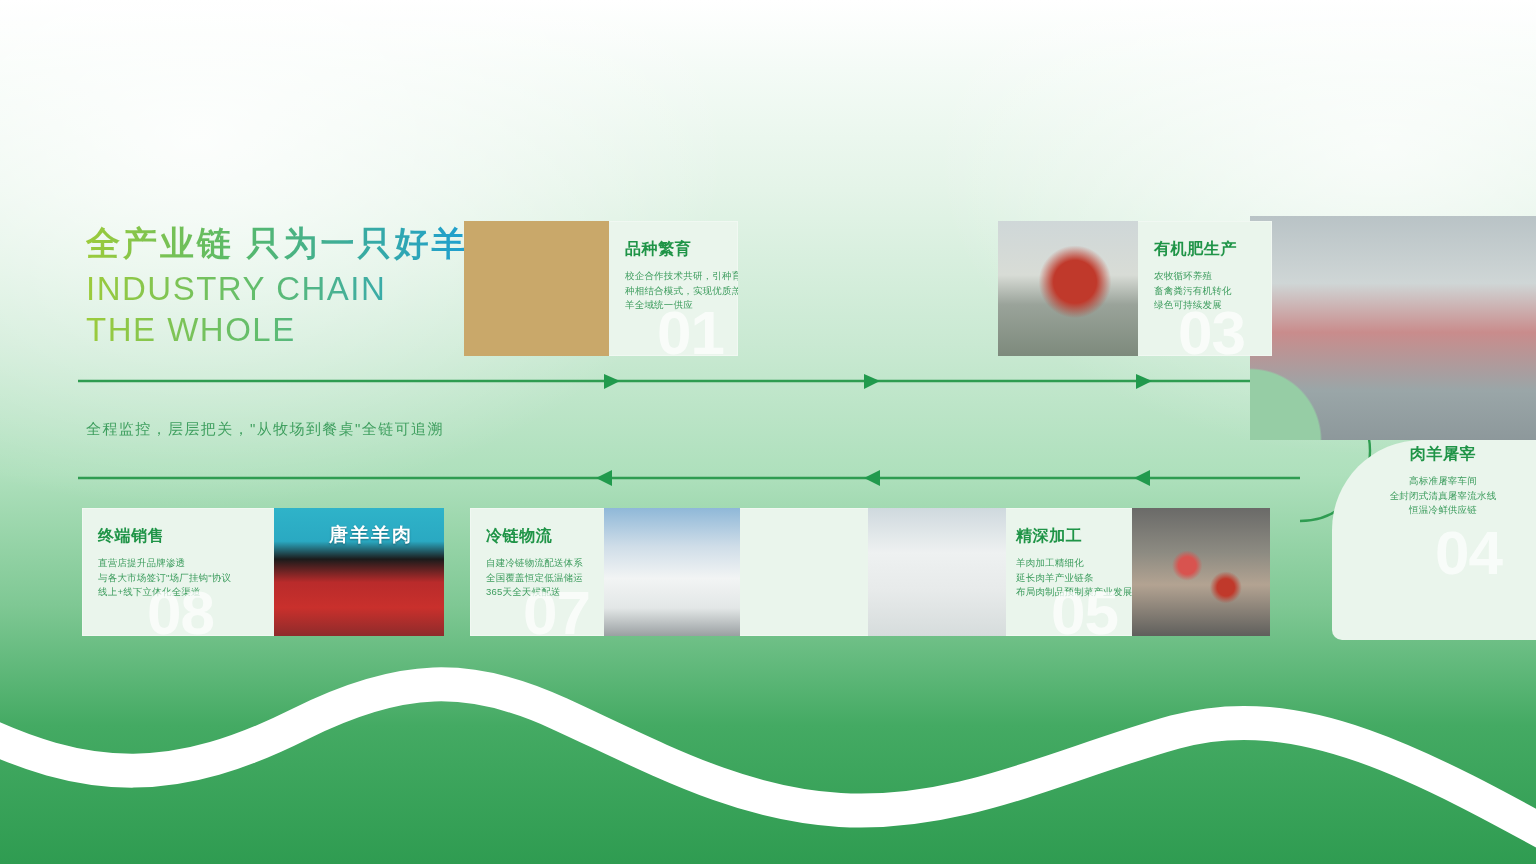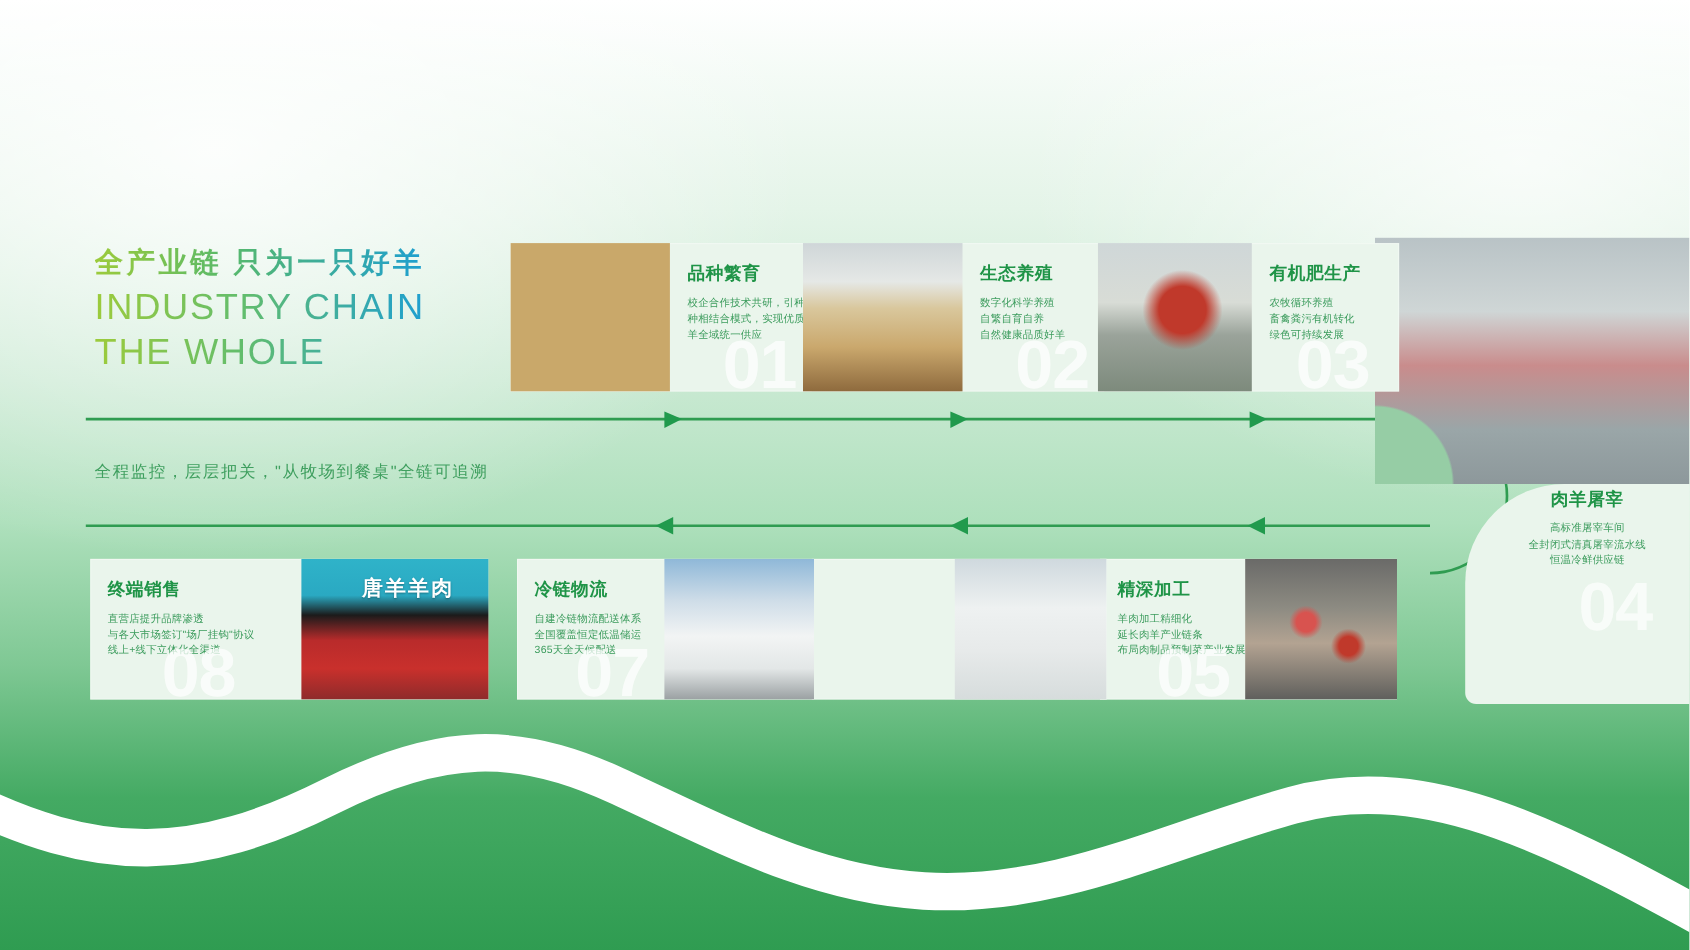--- a/index.html
+++ b/index.html
@@ -21,21 +21,21 @@
   }
   .bg-soft-right{
     position:absolute;right:-150px;top:-60px;width:760px;height:520px;
     background:radial-gradient(ellipse at 60% 40%, rgba(255,255,255,.7) 0%, rgba(255,255,255,0) 70%);
   }
   .wave-wrap{position:absolute;left:0;bottom:0;width:1536px;height:250px;}
 
   
   .title-block{position:absolute;left:86px;top:222px;}
   .title-cn{
-    font-size:26px;font-weight:700;letter-spacing:3px;line-height:1.25;
+    font-size:34px;font-weight:700;letter-spacing:3px;line-height:1.25;
     background:linear-gradient(90deg,#9ccb3b 0%,#58b96a 40%,#1e9fd0 100%);
     -webkit-background-clip:text;background-clip:text;color:transparent;
     white-space:nowrap;
   }
   .title-en{
     font-size:33px;font-weight:400;letter-spacing:1.5px;line-height:1.08;
     margin-top:6px;white-space:nowrap;
     background:linear-gradient(90deg,#9ccb3b 0%,#62bd6d 45%,#1e9fd0 100%);
     -webkit-background-clip:text;background-clip:text;color:transparent;
   }
@@ -144,30 +144,20 @@
     <div class="half photo ph-lambs" style="left:0;width:145px;"></div>
     <div class="half txt" style="left:145px;width:129px;">
       <div class="c-title">品种繁育</div>
       <div class="c-line">校企合作技术共研，引种育</div>
       <div class="c-line">种相结合模式，实现优质羔</div>
       <div class="c-line">羊全域统一供应</div>
       <div class="c-num">01</div>
     </div>
   </div>
 
-  <div class="card" style="left:730px;top:221px;width:274px;height:135px;">
-    <div class="half photo ph-barn" style="left:0;width:145px;"></div>
-    <div class="half txt" style="left:145px;width:129px;">
-      <div class="c-title">生态养殖</div>
-      <div class="c-line">数字化科学养殖</div>
-      <div class="c-line">自繁自育自养</div>
-      <div class="c-line">自然健康品质好羊</div>
-      <div class="c-num">02</div>
-    </div>
-  </div>
 
   <div class="card" style="left:998px;top:221px;width:274px;height:135px;">
     <div class="half photo ph-machine" style="left:0;width:140px;"></div>
     <div class="half txt" style="left:140px;width:121px;">
       <div class="c-title">有机肥生产</div>
       <div class="c-line">农牧循环养殖</div>
       <div class="c-line">畜禽粪污有机转化</div>
       <div class="c-line">绿色可持续发展</div>
       <div class="c-num">03</div>
     </div>

